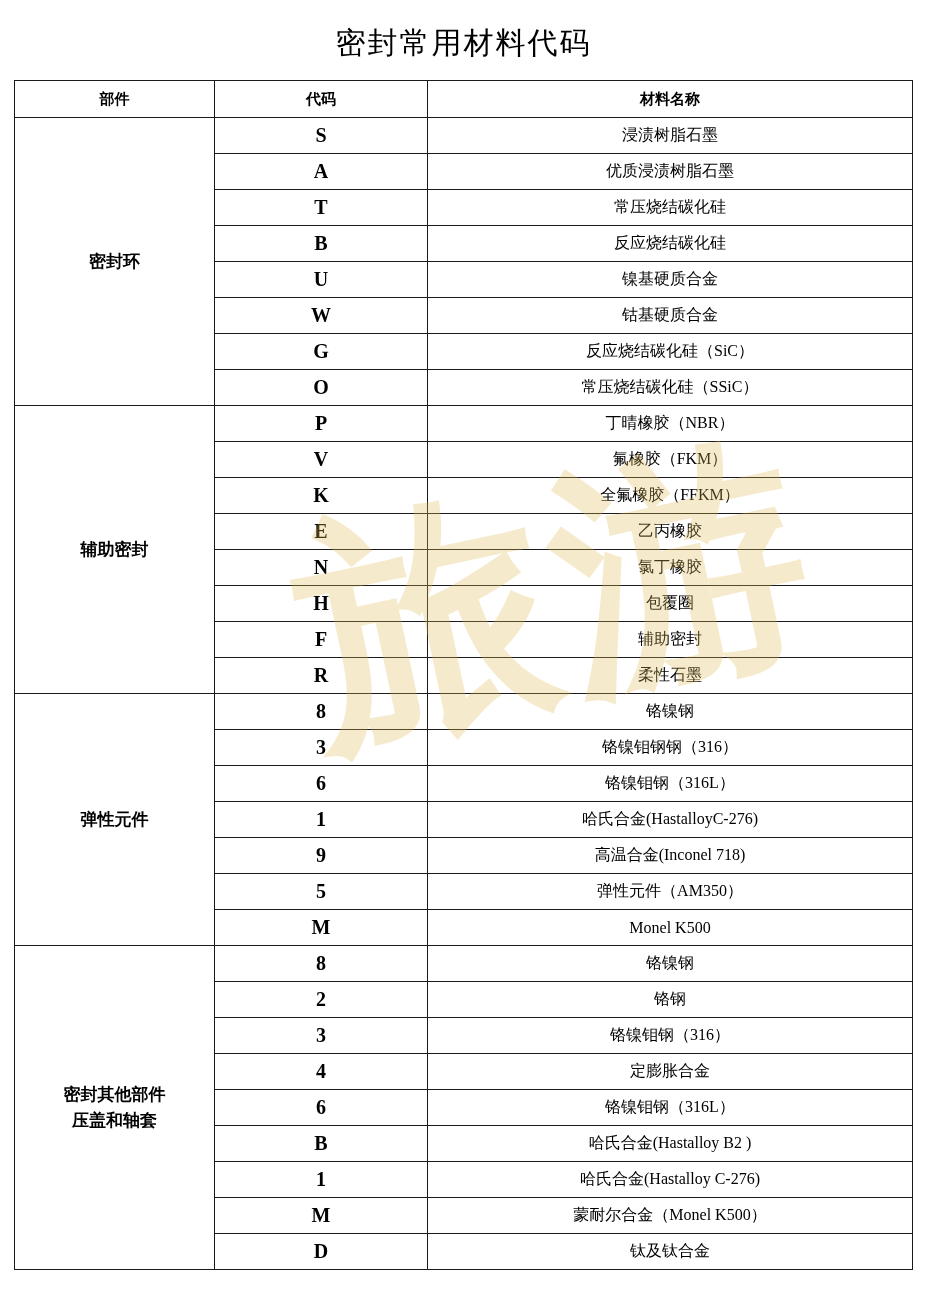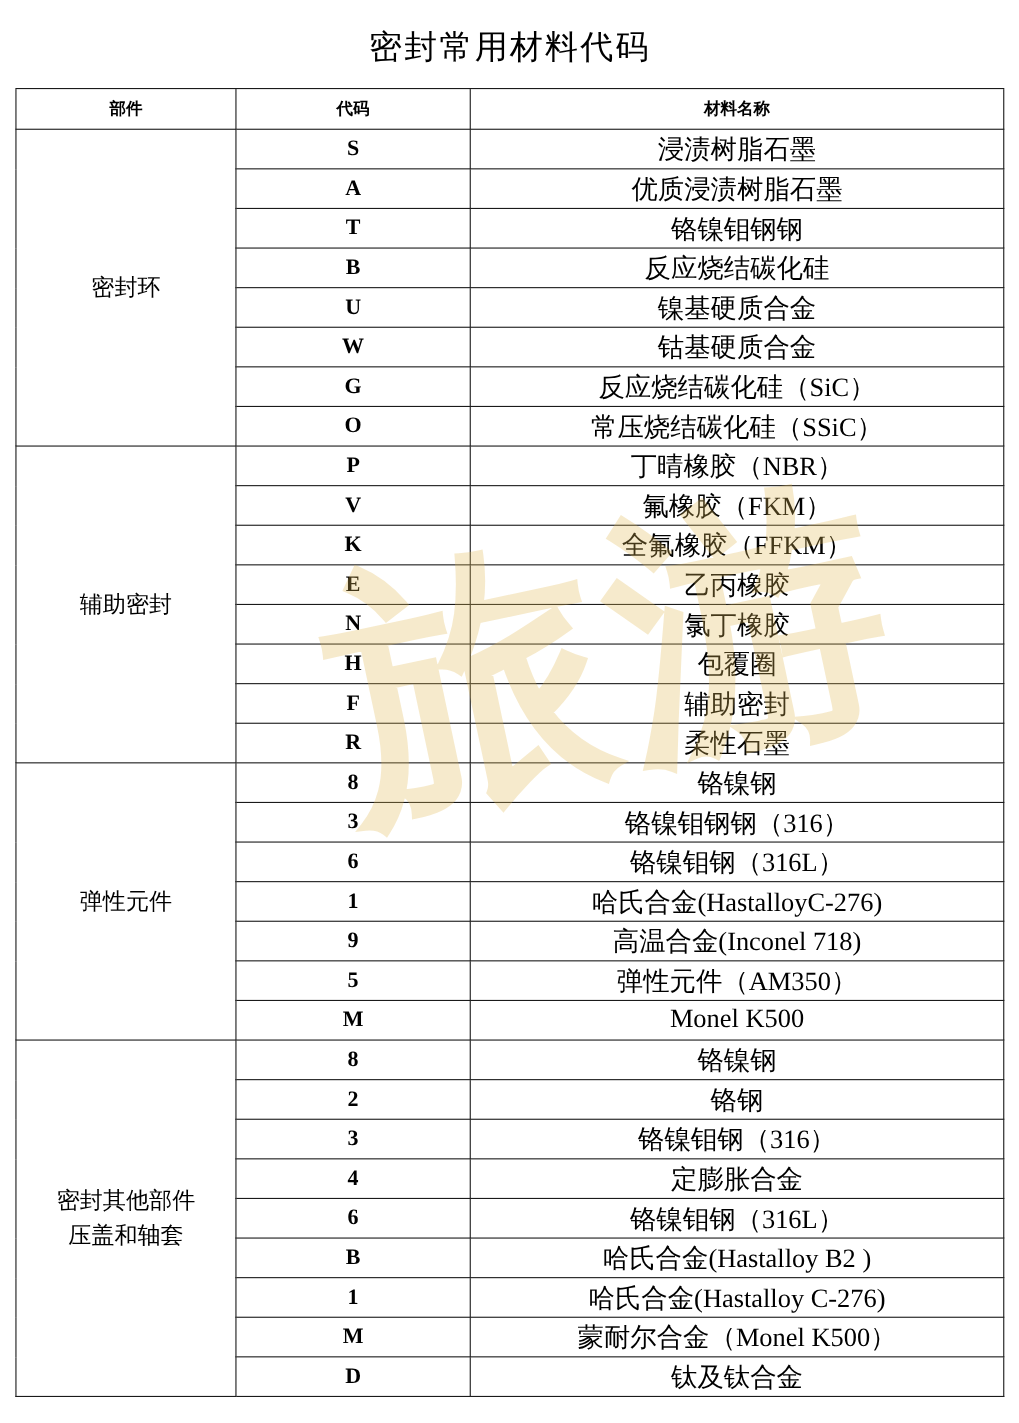--- a/index.html
+++ b/index.html
@@ -67,34 +67,34 @@
     border-left: 0 !important;
     border-right: 0 !important;
     border-top: 0 !important;
   }
   .hdr {
     height: 36px;
     font-size: 15px;
     font-weight: bold;
   }
   .grp {
-    font-size: 21px;
-    font-weight: normal;
+    font-size: 17px;
+    font-weight: bold;
     width: 200px;
     line-height: 1.5;
   }
   .code {
     height: 35px;
     font-size: 20px;
     font-weight: bold;
     width: 213px;
     font-family: "Liberation Serif", "DejaVu Serif", serif;
   }
   .name {
-    font-size: 24px;
+    font-size: 16px;
     text-align: left;
     padding-left: 14px;
     font-weight: normal;
   }
   col.c1 { width: 200px; }
   col.c2 { width: 213px; }
   col.c3 { width: 485px; }
 </style>
 </head>
 <body>
@@ -124,21 +124,21 @@
           <td class="grp" rowspan="8">密封环</td>
           <td class="code">S</td>
           <td class="code name">浸渍树脂石墨</td>
         </tr>
         <tr>
           <td class="code">A</td>
           <td class="code name">优质浸渍树脂石墨</td>
         </tr>
         <tr>
           <td class="code">T</td>
-          <td class="code name">铬镍钼钢钢</td>
+          <td class="code name">常压烧结碳化硅</td>
         </tr>
         <tr>
           <td class="code">B</td>
           <td class="code name">反应烧结碳化硅</td>
         </tr>
         <tr>
           <td class="code">U</td>
           <td class="code name">镍基硬质合金</td>
         </tr>
         <tr>

